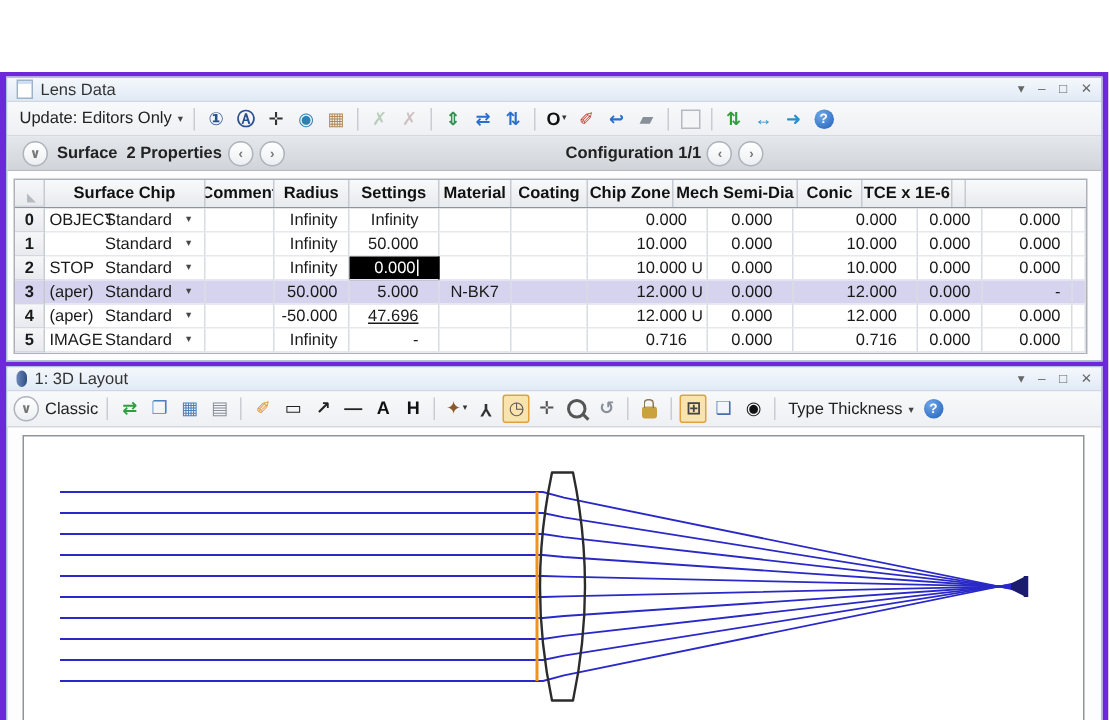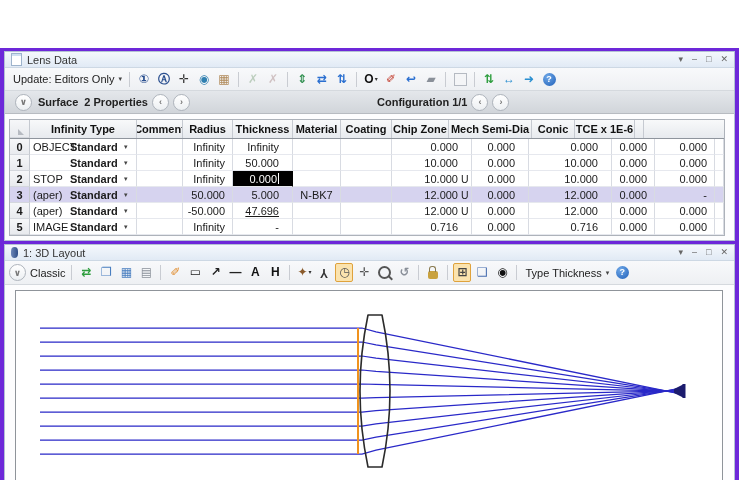--- a/index.html
+++ b/index.html
@@ -46,21 +46,21 @@
   
   #table-wrap{margin:5px 0 0 4px;width:714px;border:1px solid #adb2ba;box-sizing:content-box;background:#fff;}
   .trow{display:flex;height:16px;line-height:16px;font-size:11px;color:#1a1a1a;background:#fff;}
   .trow.header{height:18px;line-height:18px;font-weight:bold;background:linear-gradient(#f8f9fa,#e7eaee);border-bottom:1px solid #8f959d;color:#111;}
   .trow.selected .cell,.trow.selected .rownum{background:#d6d3ef;}
   .cell{box-sizing:border-box;border-right:1px solid #d8dbe2;border-bottom:1px solid #e6e8ee;overflow:hidden;white-space:nowrap;display:flex;align-items:center;}
   .trow.header .cell{border-right:1px solid #c6cad1;border-bottom:none;justify-content:center;padding:0 1px;}
   .rownum{box-sizing:border-box;background:linear-gradient(#f6f7f9,#e8eaee);border-right:1px solid #c5c9d0;border-bottom:1px solid #d4d7dd;font-weight:bold;text-align:center;justify-content:center;display:flex;align-items:center;}
   .corner-mark{width:0;height:0;border-left:6px solid #b6bac1;border-top:6px solid transparent;align-self:flex-end;margin:0 0 2px 2px;}
   .st-label{width:40px;padding-left:3px;box-sizing:border-box;}
-  .st-type{flex:1;font-weight:bold;}
+  .st-type{flex:1;}
   .st-caret{width:12px;font-size:7px;color:#444;}
   .val{flex:1;text-align:right;}
   .slot{width:13px;padding-left:3px;box-sizing:border-box;font-size:10.5px;}
   .pad{padding-right:7px;}
   .cell.editing{background:#000;color:#fff;border-right-color:#000;}
   .caret-bar{width:1px;height:11px;background:#fff;margin-left:1px;}
   .ctr{justify-content:center;}
 
   
   #plot{position:absolute;left:10px;top:45px;width:706px;height:206px;background:#fff;border:1px solid #8f949a;}
@@ -169,24 +169,24 @@
         <span class="circle-btn">‹</span>
         <span class="circle-btn">›</span>
       </span>
     </div>
 
     <div id="table-wrap">
         <div class="trow header">
           <div class="rownum" style="width: 20px; flex: 0 0 20px;">
             <div class="corner-mark"></div>
           </div>
-          <div class="cell" style="width: 107px; flex: 0 0 107px;">Infinity Type</div>
+          <div class="cell" style="width: 107px; flex: 0 0 107px;">Surface Chip</div>
           <div class="cell" style="width: 46px; flex: 0 0 46px;">Comment</div>
           <div class="cell" style="width: 50px; flex: 0 0 50px;">Radius</div>
-          <div class="cell" style="width: 60px; flex: 0 0 60px;">Thickness</div>
+          <div class="cell" style="width: 60px; flex: 0 0 60px;">Settings</div>
           <div class="cell" style="width: 48px; flex: 0 0 48px;">Material</div>
           <div class="cell" style="width: 51px; flex: 0 0 51px;">Coating</div>
           <div class="cell" style="width: 57px; flex: 0 0 57px;">Chip Zone</div>
           <div class="cell" style="width: 83px; flex: 0 0 83px;">Mech Semi-Dia</div>
           <div class="cell" style="width: 43px; flex: 0 0 43px;">Conic</div>
           <div class="cell" style="width: 60px; flex: 0 0 60px;">TCE x 1E-6</div>
           <div class="cell" style="width: 9px; flex: 0 0 9px;"></div>
         </div>
         <div class="trow">
           <div class="rownum" style="width: 20px; flex: 0 0 20px;">0</div>

